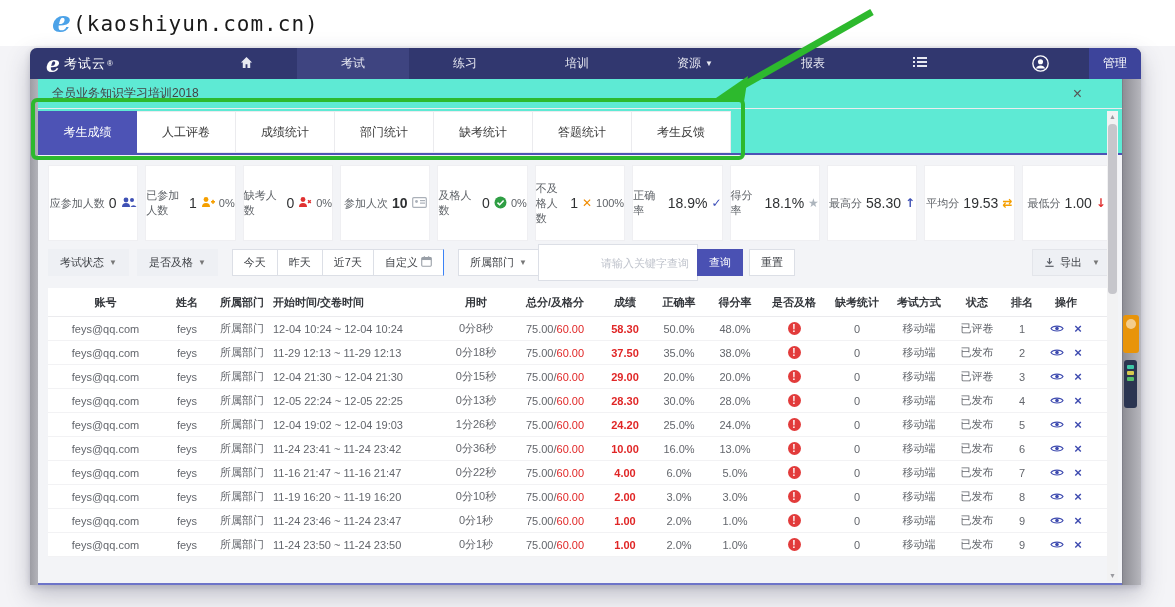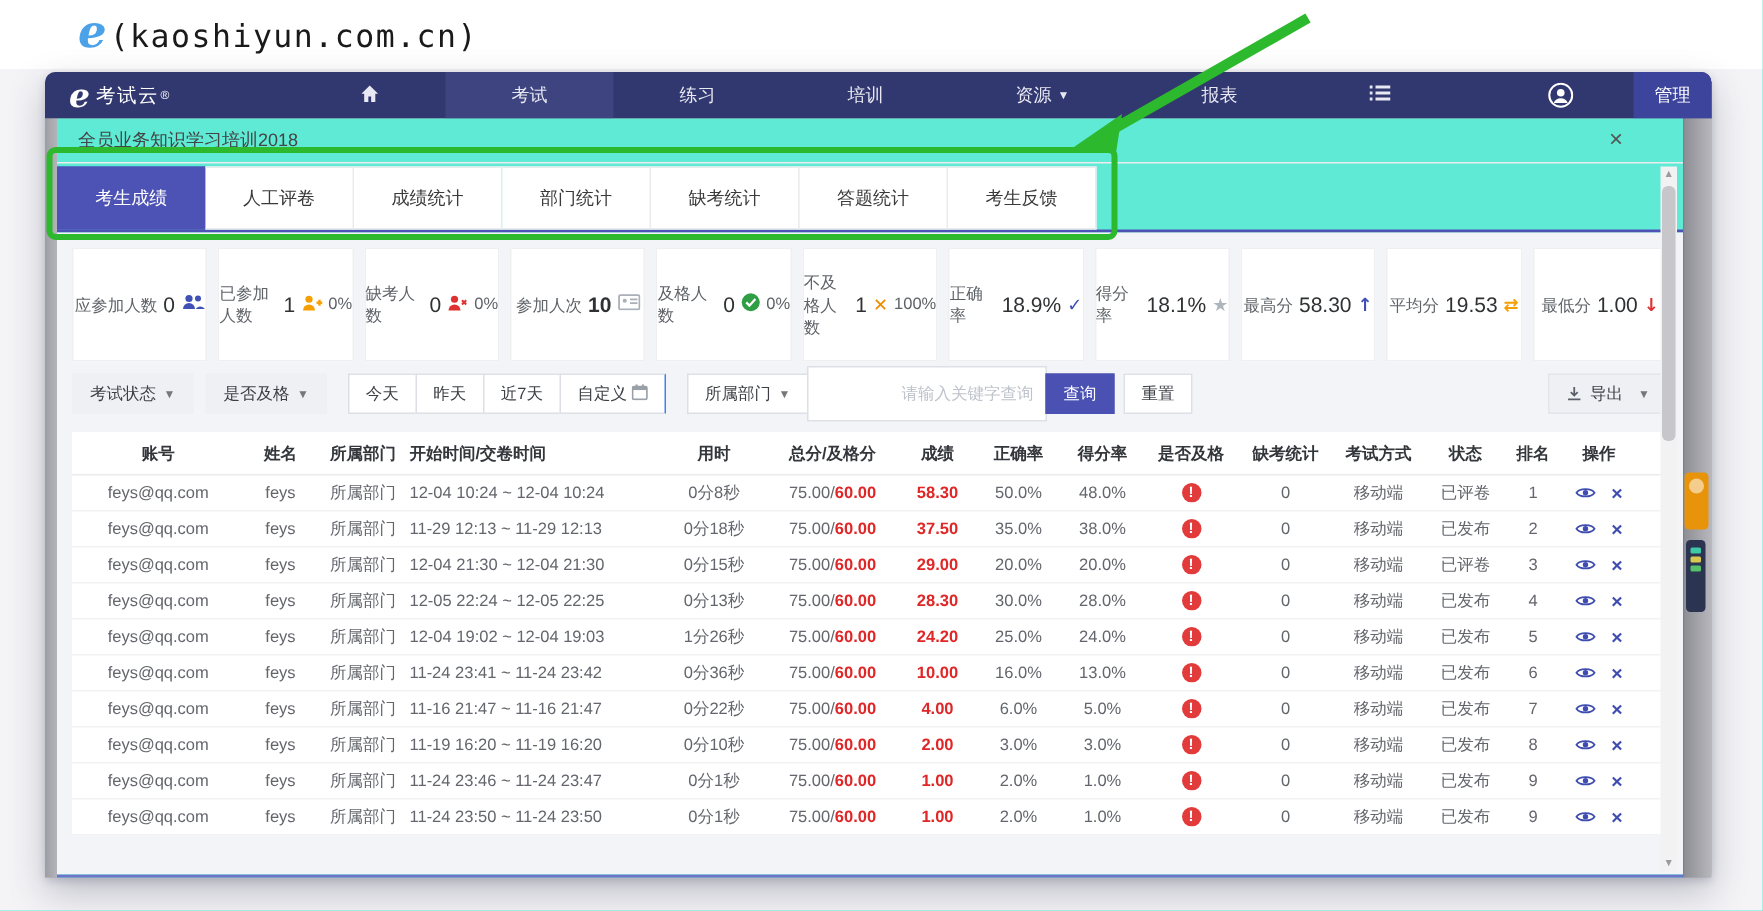--- a/index.html
+++ b/index.html
@@ -85,21 +85,21 @@
   .btn.export { margin-left:auto; background:#eef0f4; border-color:#e3e5ea; gap:5px; }
 
   
   .table-wrap { background:#fff; margin-top:12px; }
   .t-row { display:grid; grid-template-columns:115px 48px 62px 168px 70px 88px 52px 56px 56px 62px 64px 60px 56px 34px 54px; align-items:center; height:24px; }
   .t-row.head { height:29px; border-bottom:1px solid #ebebee; }
   .t-row.head .cell { font-size:11px; font-weight:700; color:#33363b; }
   .t-row.body { border-bottom:1px solid #f2f2f4; }
   .cell { font-size:11px; color:#63666c; text-align:center; white-space:nowrap; overflow:hidden; }
   .cell.left { text-align:left; }
-  .cell .red { color:#e02626; font-weight:700; }
+  .cell .red { color:#e02626; font-weight:400; }
   .score-red { color:#e02626; font-weight:700; }
   .passflag { display:inline-block; width:13px; height:13px; border-radius:50%; background:#e23b3b; color:#fff; font-size:10px; font-weight:700; line-height:13px; text-align:center; }
   .ops { display:flex; align-items:center; justify-content:center; gap:10px; }
   .ops .eye { display:inline-flex; cursor:pointer; }
   .ops .del { color:#3f4cb0; font-weight:700; font-size:13px; line-height:13px; cursor:pointer; }
 
   
   .anno-rect { position:absolute; left:31px; top:98px; width:714px; height:62px; border:4px solid #2db92d; border-radius:6px; pointer-events:none; z-index:60; }
   .anno-arrow-svg { position:absolute; left:0; top:0; width:1175px; height:607px; pointer-events:none; z-index:61; }
 </style>

